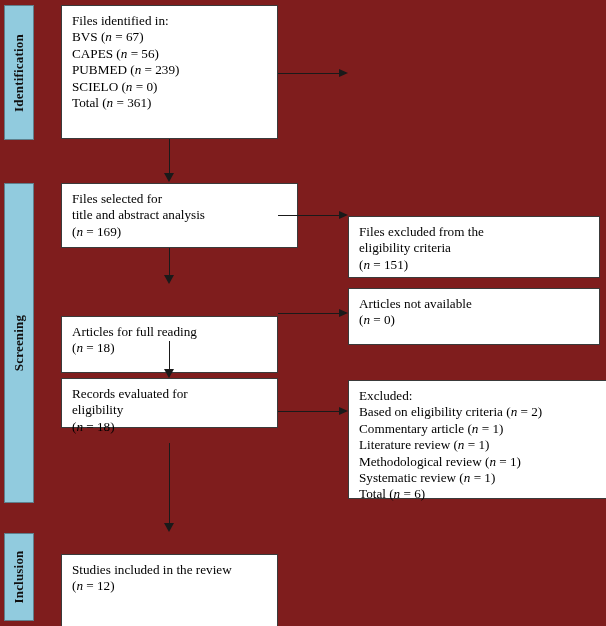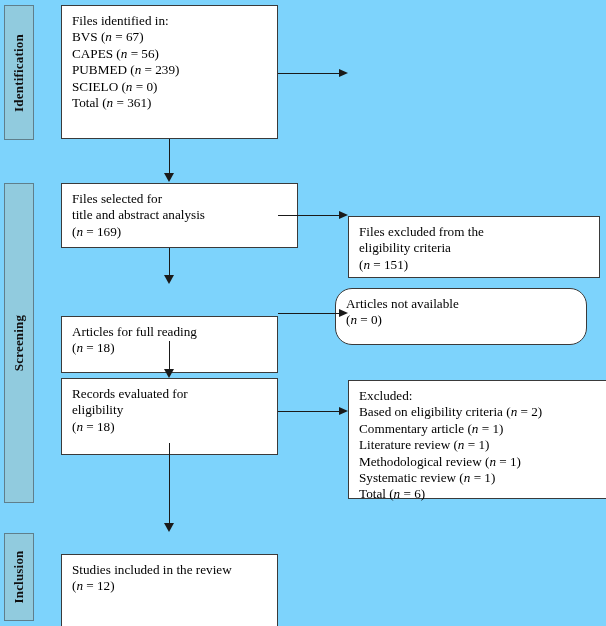--- a/index.html
+++ b/index.html
@@ -9,21 +9,21 @@
   }
   body {
     font-family: "Liberation Serif", "DejaVu Serif", serif;
     color: #000000;
   }
   #canvas {
     position: relative;
     width: 606px;
     height: 626px;
     overflow: hidden;
-    background: #7dd3fc;
+    background: #7f1d1d;
   }
 
   
   .stage-bar {
     position: absolute;
     background: #91CBDE;
     border: 1px solid #5f7f8c;
     box-sizing: border-box;
   }
   .stage-label {
@@ -110,34 +110,34 @@
   </div>
 
   <div class="flow-box" style="left:61px; top:183px; width:237px; height:65px;">
     <div class="box-text">Files selected for<br>title and abstract analysis<br>(<em>n</em> = 169)</div>
   </div>
 
   <div class="flow-box" style="left:61px; top:284px; width:217px; height:57px;margin-top:32px;">
     <div class="box-text">Articles for full reading<br>(<em>n</em> = 18)</div>
   </div>
 
-  <div class="flow-box" style="left:61px; top:378px; width:217px; height:77px;padding-left:48px;">
+  <div class="flow-box" style="left:61px; top:378px; width:217px; height:50px;padding-left:48px;">
     <div class="box-text">Records evaluated for<br>eligibility<br>(<em>n</em> = 18)</div>
   </div>
 
   <div class="flow-box" style="left:61px; top:533px; width:217px; height:89px;margin-top:21px;">
     <div class="box-text">Studies included in the review<br>(<em>n</em> = 12)</div>
   </div>
 
 
   <div class="flow-box" style="left:348px; top:186px; width:252px; height:62px;margin-top:30px;">
     <div class="box-text">Files excluded from the<br>eligibility criteria<br>(<em>n</em> = 151)</div>
   </div>
 
-  <div class="flow-box" style="left:335px; top:288px; width:252px; height:57px;border-radius:17px;">
+  <div class="flow-box" style="left:348px; top:288px; width:252px; height:57px;">
     <div class="box-text">Articles not available<br>(<em>n</em> = 0)</div>
   </div>
 
   <div class="flow-box" style="left:348px; top:380px; width:304px; height:119px;">
     <div class="box-text">Excluded:<br>Based on eligibility criteria (<em>n</em> = 2)<br>Commentary article (<em>n</em> = 1)<br>Literature review (<em>n</em> = 1)<br>Methodological review (<em>n</em> = 1)<br>Systematic review (<em>n</em> = 1)<br>Total (<em>n</em> = 6)</div>
   </div>
 
   <div class="v-line" style="left:169px; top:139px; height:35px;"></div>
   <div class="arrow-down" style="left:164px; top:173px;"></div>
 

